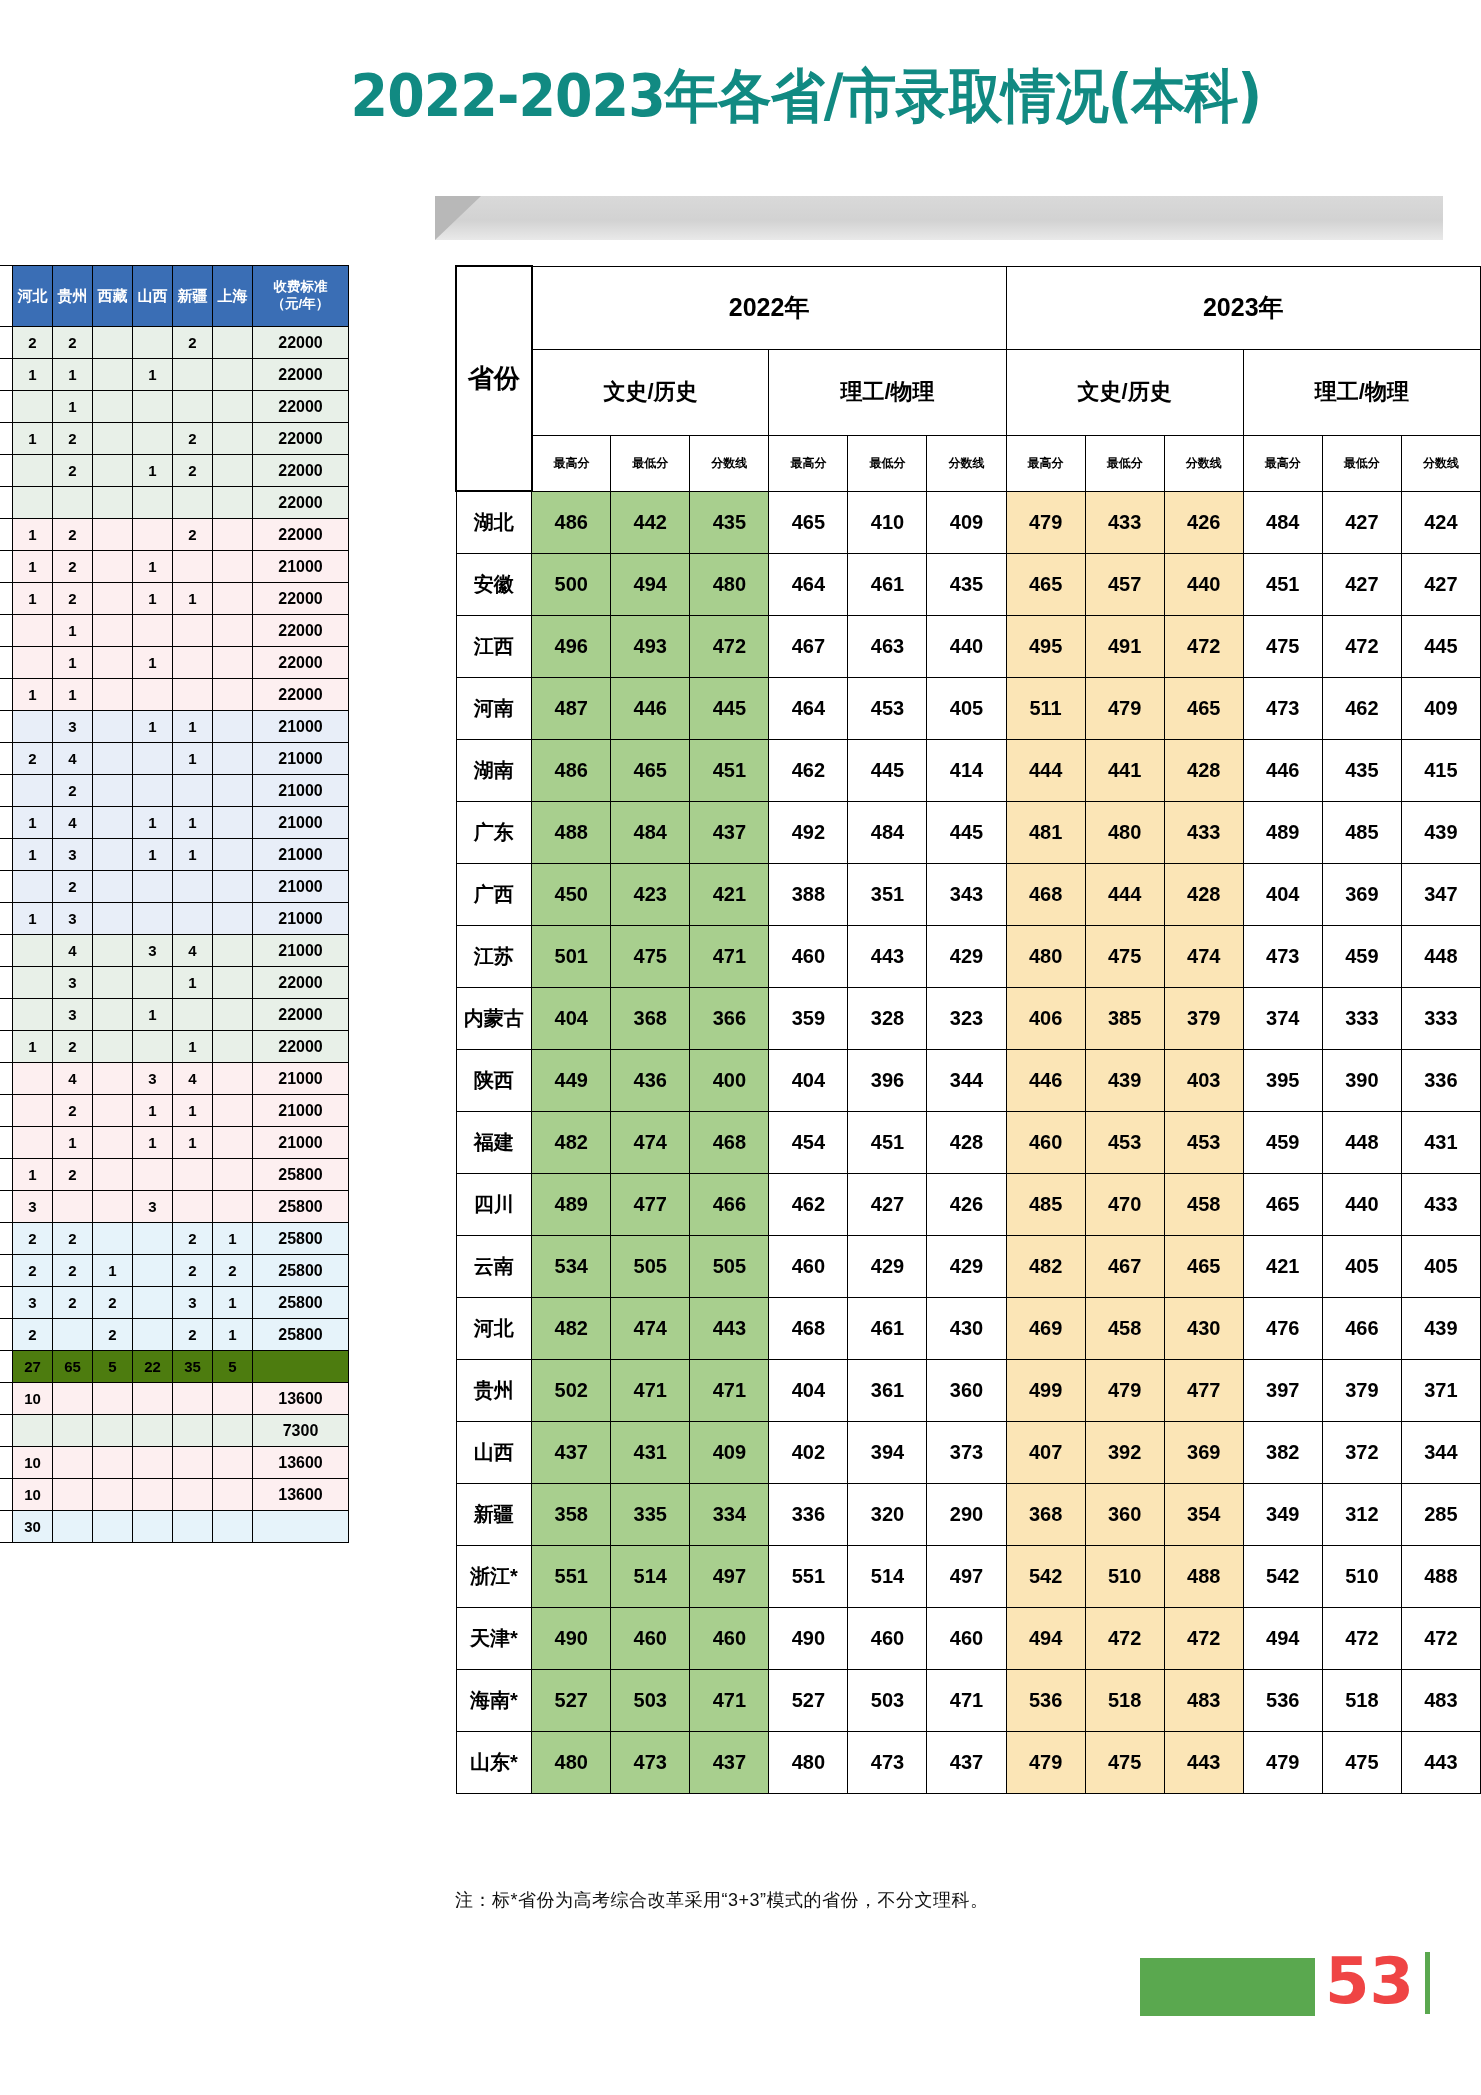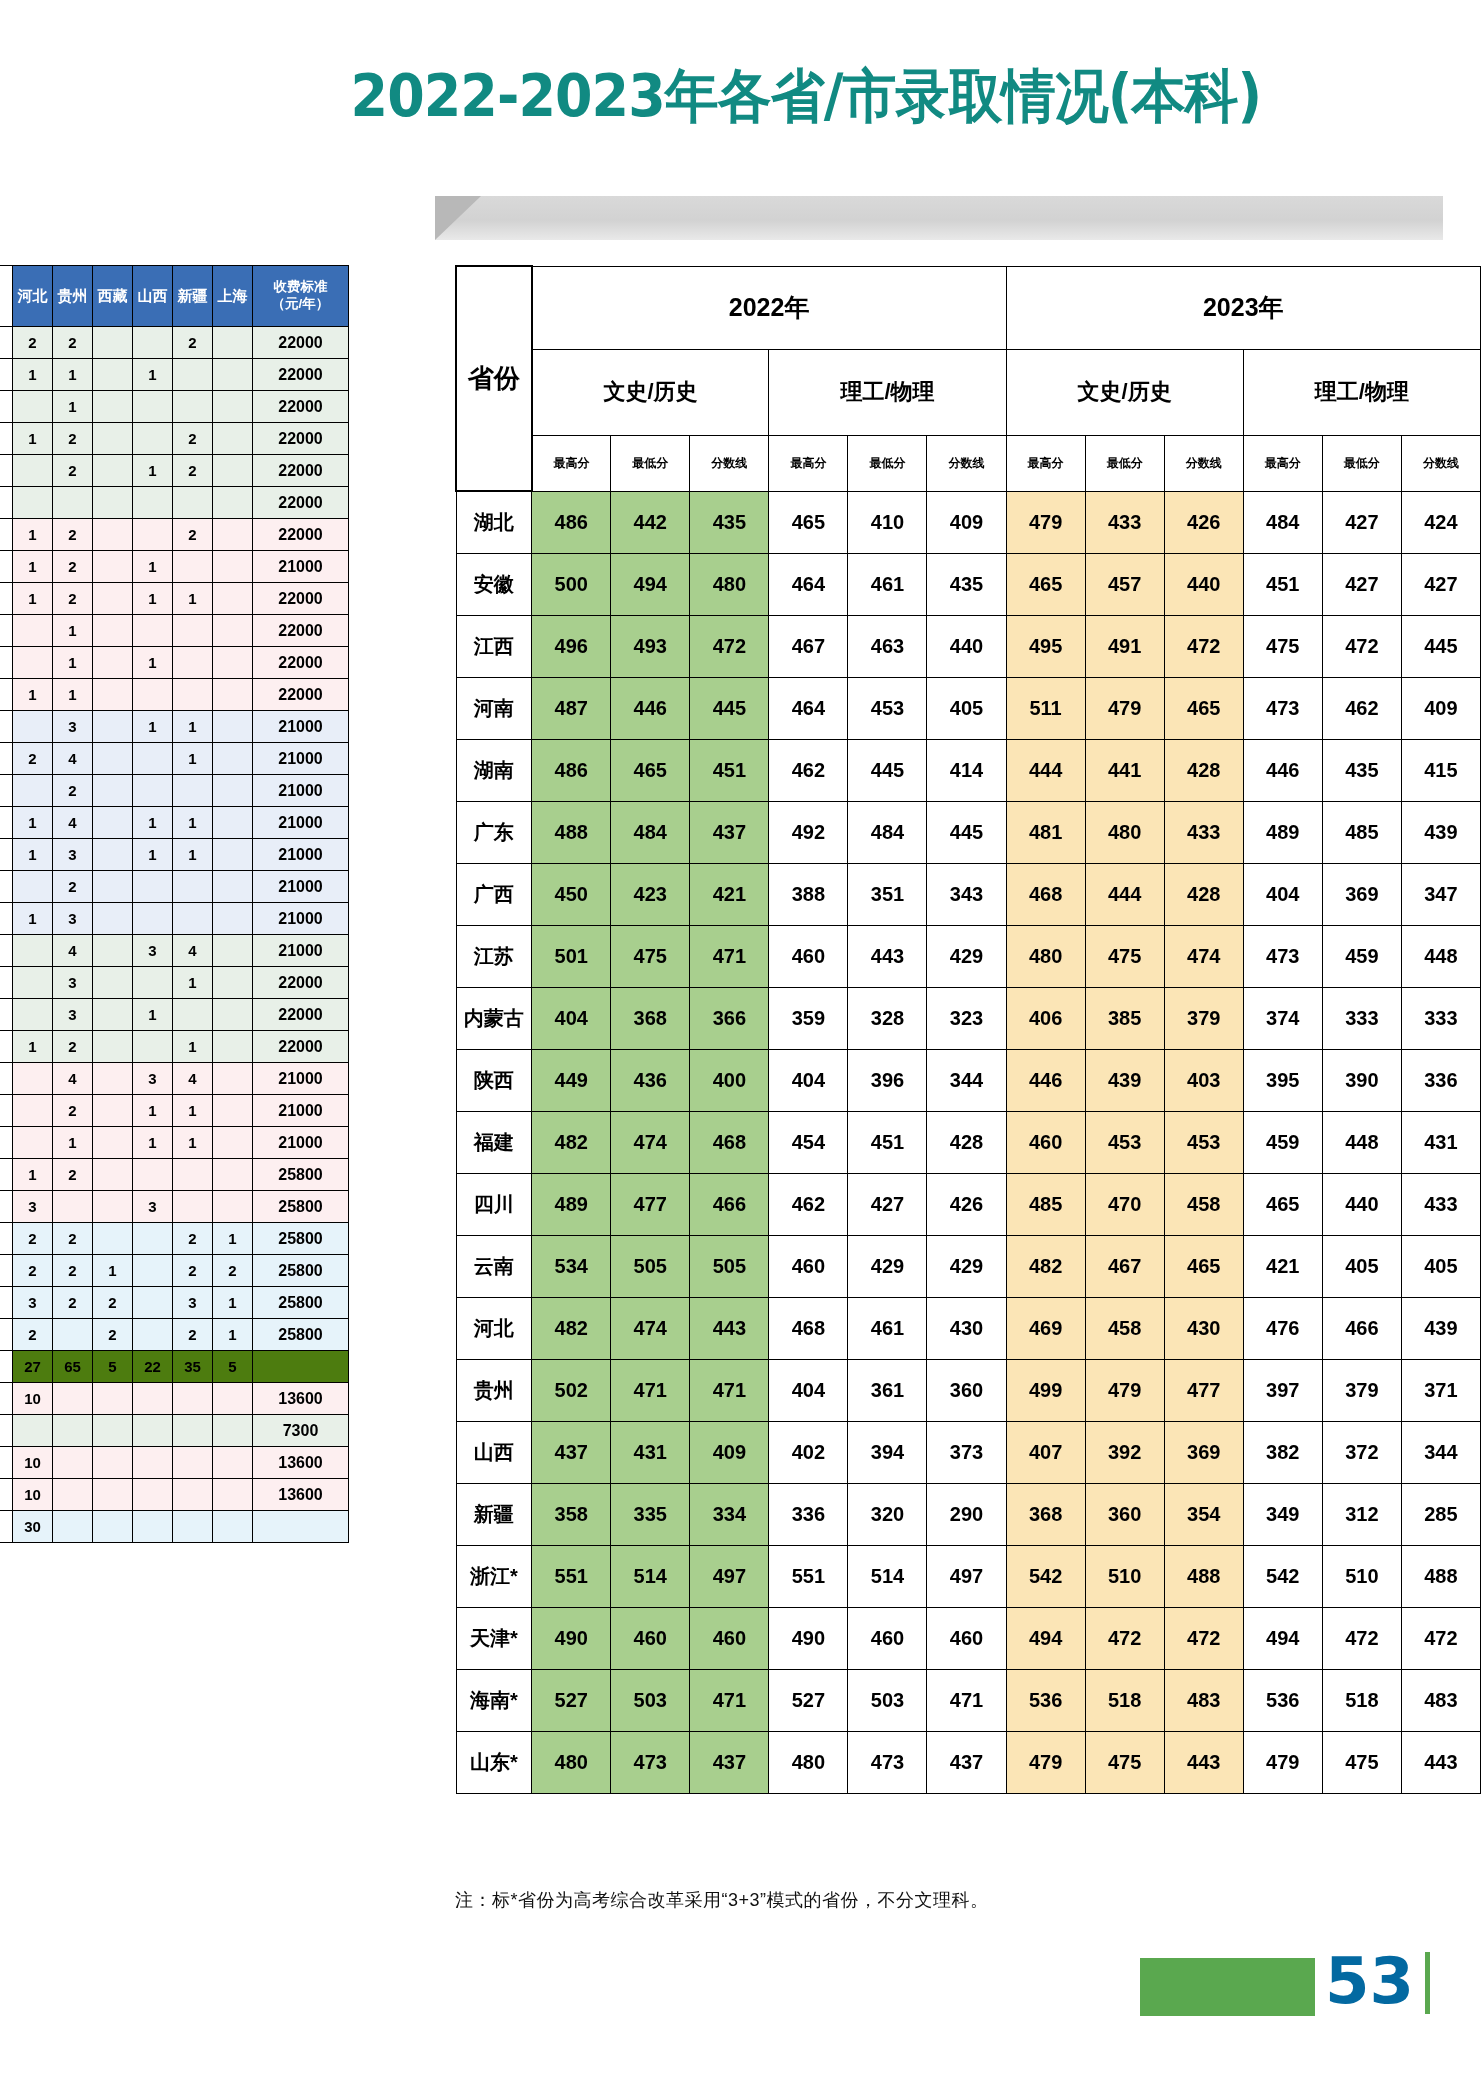--- a/index.html
+++ b/index.html
@@ -97,21 +97,21 @@
     font-family:"Liberation Sans","DejaVu Sans",sans-serif;
   }
 
   
   .foot-bar{
     position:absolute; left:1140px; top:1958px;
     width:175px; height:58px; background:#5aa84f;
   }
   .foot-num{
     position:absolute; left:1325px; top:1944px;
-    font-size:64px; font-weight:bold; color:#0369a1;
+    font-size:64px; font-weight:bold; color:#ef4444;
     font-family:"DejaVu Sans","Liberation Sans",sans-serif;
   }
   .foot-tick{
     position:absolute; left:1425px; top:1952px;
     width:5px; height:62px; background:#5aa84f;
   }
 </style>
 </head>
 <body>
 

